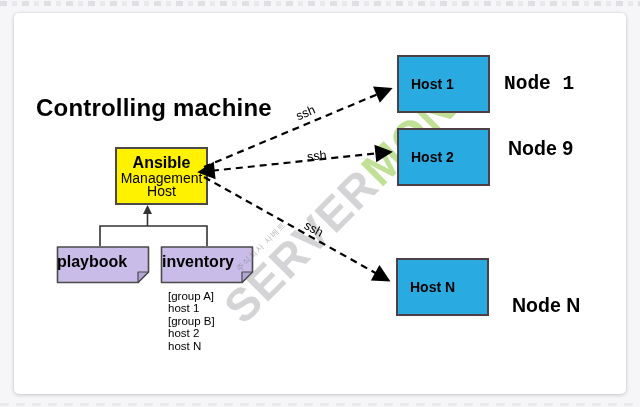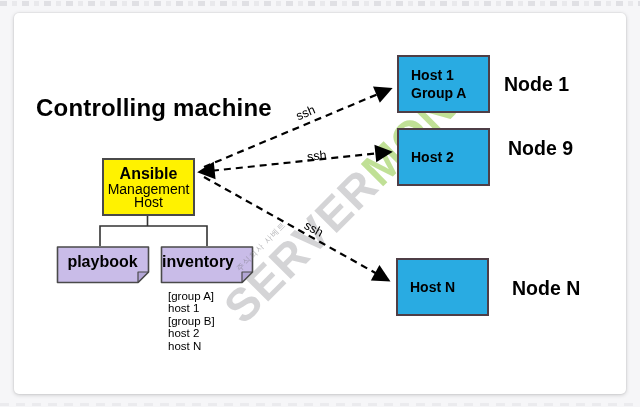--- a/index.html
+++ b/index.html
@@ -22,53 +22,52 @@
     background:#ffffff;border-radius:5px;
     box-shadow:0 1px 4px rgba(0,0,0,.18),0 0 0 1px rgba(0,0,0,.03);
   }
   .layer{position:absolute;left:0;top:0;width:640px;height:407px;pointer-events:none;}
 
   .title{
     position:absolute;left:36px;top:94px;
     font-size:24px;font-weight:bold;letter-spacing:.2px;white-space:nowrap;
   }
   .controller{
-    position:absolute;left:102px;top:147px;width:93px;height:58px;
+    position:absolute;left:115px;top:147px;width:93px;height:58px;
     box-sizing:border-box;border:2px solid #4a4a4a;
     background:var(--controller-fill,#FFF200);
     display:flex;flex-direction:column;align-items:center;justify-content:center;
     text-align:center;
-    margin-top:11px;
   }
   .controller .name{font-size:16px;font-weight:bold;line-height:18px;}
   .controller .sub{font-size:14px;line-height:13px;}
 
   .doc-label{
-    position:absolute;top:253px;font-weight:bold;font-size:16px;text-align:center;white-space:nowrap;
+    position:absolute;top:253px;font-weight:bold;font-size:16px;white-space:nowrap;
   }
   .doc-label.playbook{left:57px;width:91px;}
   .doc-label.inventory{left:162px;width:66px;}
 
   .listing{position:absolute;left:168px;top:290px;font-size:11.5px;line-height:12.4px;}
   .listing .b{font-weight:normal;}
 
   .host{
     position:absolute;width:93px;height:58px;box-sizing:border-box;
     background:var(--host-fill,#29ABE2);border:2px solid #4e3e46;
     display:flex;flex-direction:column;justify-content:center;
     padding-left:12px;font-size:14px;font-weight:bold;line-height:18px;
   }
   .host.h1{left:397px;top:55px;}
   .host.h2{left:397px;top:128px;}
   .host.hN{left:396px;top:258px;}
 
   .node-label{position:absolute;font-size:19.5px;font-weight:bold;white-space:nowrap;}
-  .node-label.n1{left:504px;top:73px;}
+  .node-label.n1{left:504px;top:73px;font-family:Liberation Mono, monospace;}
   .node-label.n2{left:508px;top:137px;}
-  .node-label.nN{left:512px;top:277px;}
+  .node-label.nN{left:512px;top:294px;}
 
   .ssh{position:absolute;font-size:12.5px;white-space:nowrap;}
   .ssh.s1{left:296px;top:106px;transform:rotate(-23deg);}
   .ssh.s2{left:307px;top:149px;transform:rotate(-6deg);}
   .ssh.s3{left:304px;top:222px;transform:rotate(28deg);}
 
   .watermark{
     position:absolute;left:160px;top:182px;width:360px;height:50px;
     text-align:center;font-size:46px;font-weight:bold;letter-spacing:1px;
     transform:rotate(-45deg);white-space:nowrap;line-height:50px;
@@ -134,21 +133,20 @@
   <line x1="200" y1="172" x2="390" y2="152" stroke="#000" stroke-width="2.2" stroke-dasharray="7 5" marker-start="url(#ah)" marker-end="url(#ah)"></line>
   <line x1="204" y1="177" x2="388" y2="280" stroke="#000" stroke-width="2.2" stroke-dasharray="7 5" marker-end="url(#ah)"></line>
 </svg>
 
 <div class="ssh s1">ssh</div>
 <div class="ssh s2">ssh</div>
 <div class="ssh s3">ssh</div>
 
 <div class="host h1">
   <div>Host 1</div>
-  <div>Group A</div>
 </div>
 <div class="host h2">
   <div>Host 2</div>
 </div>
 <div class="host hN">
   <div>Host N</div>
 </div>
 
 <div class="node-label n1">Node 1</div>
 <div class="node-label n2">Node 9</div>

